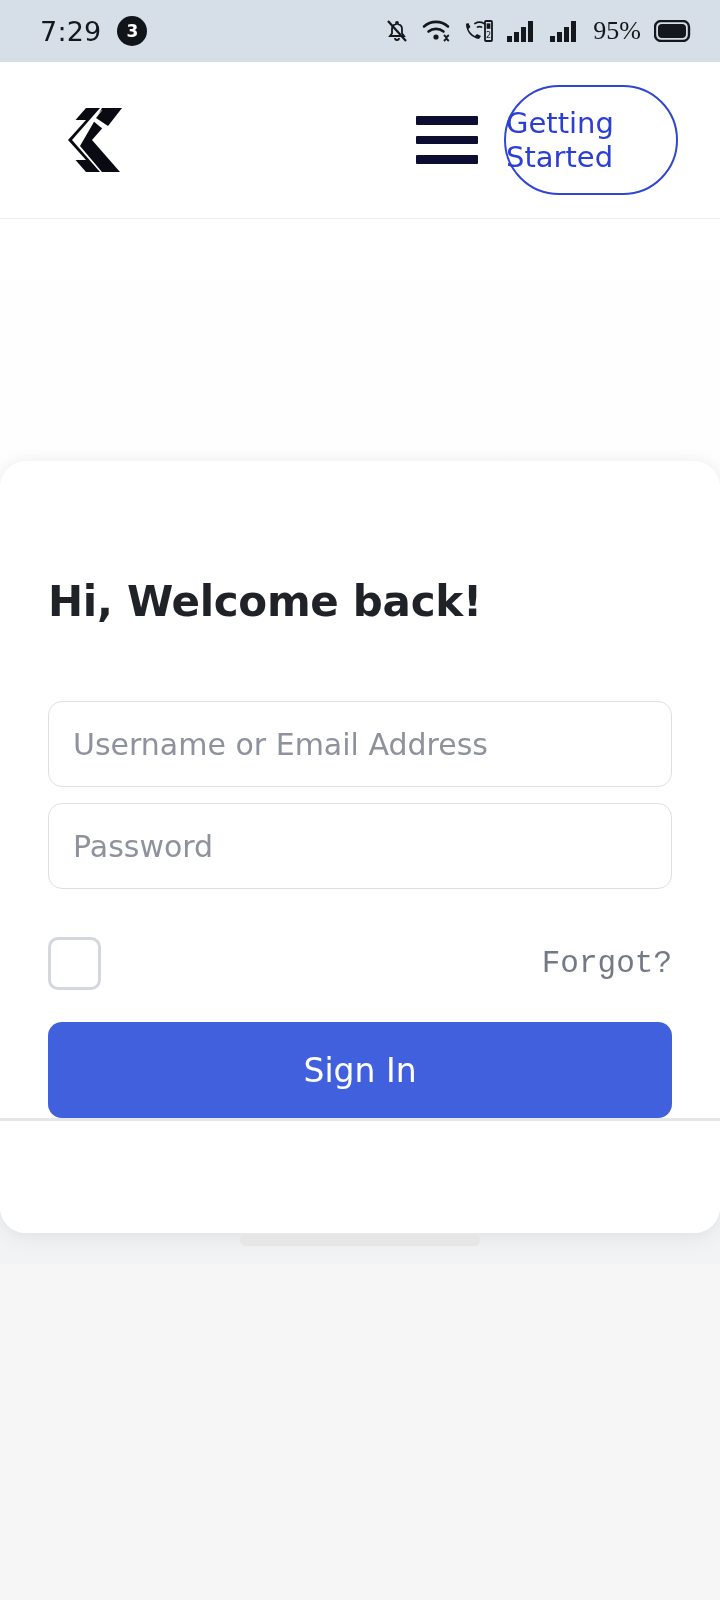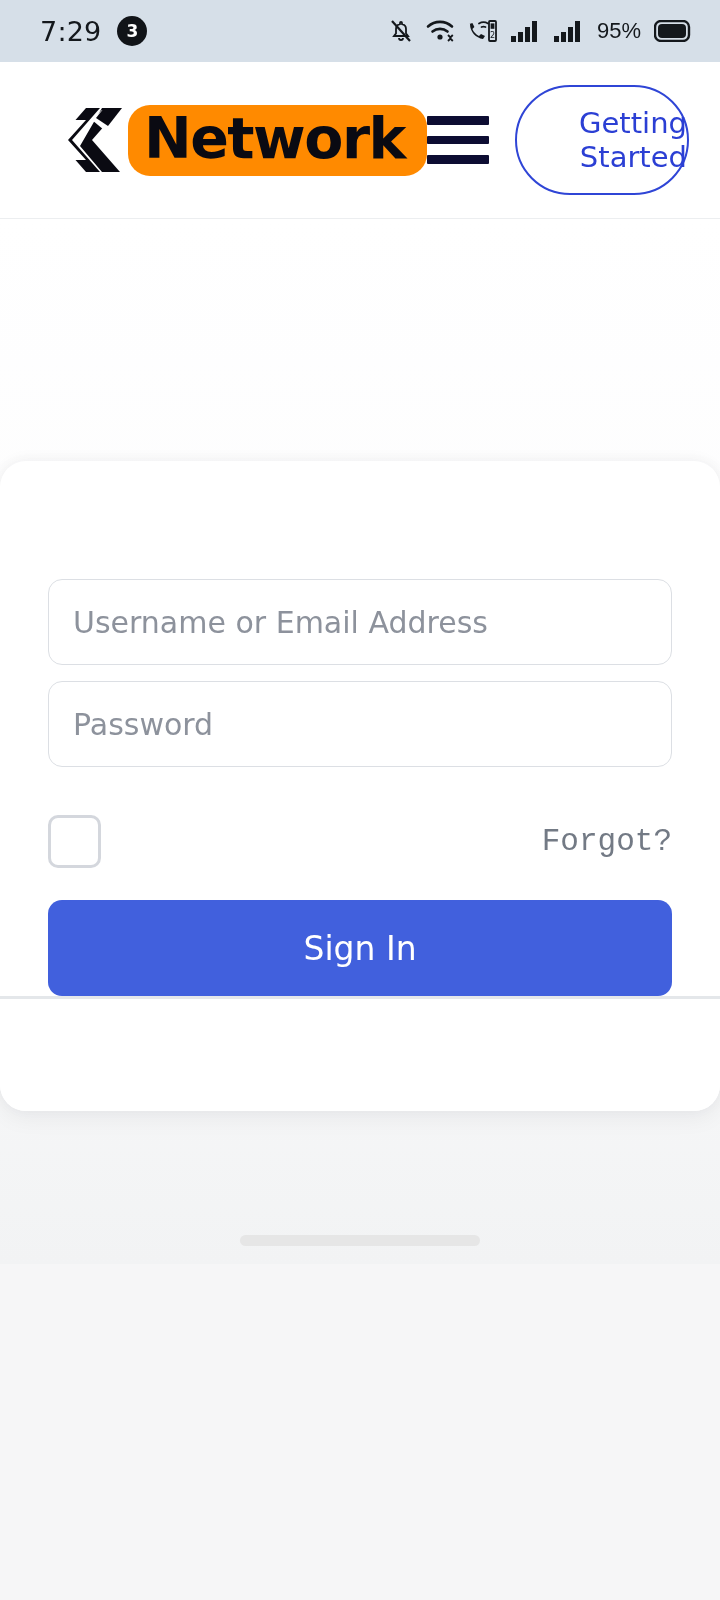--- a/index.html
+++ b/index.html
@@ -33,22 +33,22 @@
   .sb-badge {
     width:30px; height:30px; border-radius:50%;
     background:#111418; color:#fff;
     font-size:17px; font-weight:bold;
     display:flex; align-items:center; justify-content:center;
     font-family:"DejaVu Sans", sans-serif;
   }
   .sb-right { display:flex; align-items:center; gap:13px; }
   .sb-right svg { display:block; }
   .sb-pct {
-    font-size:22px; color:#14181c; margin-left:1px;
-    font-family:Liberation Sans, sans-serif;
+    font-size:26px; color:#14181c; margin-left:1px;
+    font-family:Liberation Serif, serif;
   }
 
   
   .app-header {
     flex:0 0 157px; height:157px;
     background:#ffffff;
     display:flex; align-items:center;
     padding:0 42px;
     border-bottom:1px solid #eceef0;
     gap:0;
@@ -84,21 +84,21 @@
     display:block; height:11px; width:62px;
     background:#0d0d32; border-radius:1px;
   }
   .gs-btn {
     width:174px; height:110px;
     border:2px solid #2f45d6;
     border-radius:55px;
     color:#2b3fd4;
     font-size:29px; line-height:1.18;
     display:flex; align-items:center; justify-content:center;
-    text-align:right;
+    text-align:left;
     background:#fff;
     cursor:pointer;
     font-family:"DejaVu Sans", sans-serif;
   }
 
   
   .page-body {
     flex:1 1 auto;
     position:relative;
     background:linear-gradient(180deg,#ffffff 0%,#fbfbfc 55%,#f2f3f4 100%);
@@ -278,40 +278,38 @@
     <div class="brand">
       <span class="brand-mark">
         <svg width="92" height="76" viewBox="0 0 92 76">
           <path d="M44 6 L58 6 L30 38 L58 70 L44 70 L16 38 Z" fill="#0a0a12"></path>
           <path d="M30 18 L44 18 L26 38 L44 58 L30 58 L12 38 Z" fill="#ffffff"></path>
           <path d="M60 6 L78 6 L50 38 L78 70 L60 70 L38 44 Z" fill="#0a0a12"></path>
           <path d="M60 8 L78 8 L62 28 L50 18 Z" fill="#ffffff"></path>
           <path d="M62 6 L80 6 L66 24 L54 16 Z" fill="#0a0a12"></path>
         </svg>
       </span>
-      <span class="brand-pill">
-        <span class="brand-word">Network</span>
-      </span>
     </div>
     <div class="header-right">
       <div class="hamburger">
         <span></span>
         <span></span>
         <span></span>
       </div>
       <div class="gs-btn">Getting Started</div>
     </div>
   </div>
 
   <div class="page-body">
     <div class="spacer-top"></div>
 
     <div class="auth-card">
       <div class="card-inner">
 
+        <h1 class="welcome-title">Hi, Welcome back!</h1>
 
         <input class="field" type="text" placeholder="Username or Email Address" style="">
 
         <input class="field" type="password" placeholder="Password" style="">
 
         <div class="options-row">
           <div class="keep-wrap">
             <span class="chkbox"></span>
           </div>
           <a class="forgot-link" href="#">Forgot?</a>

